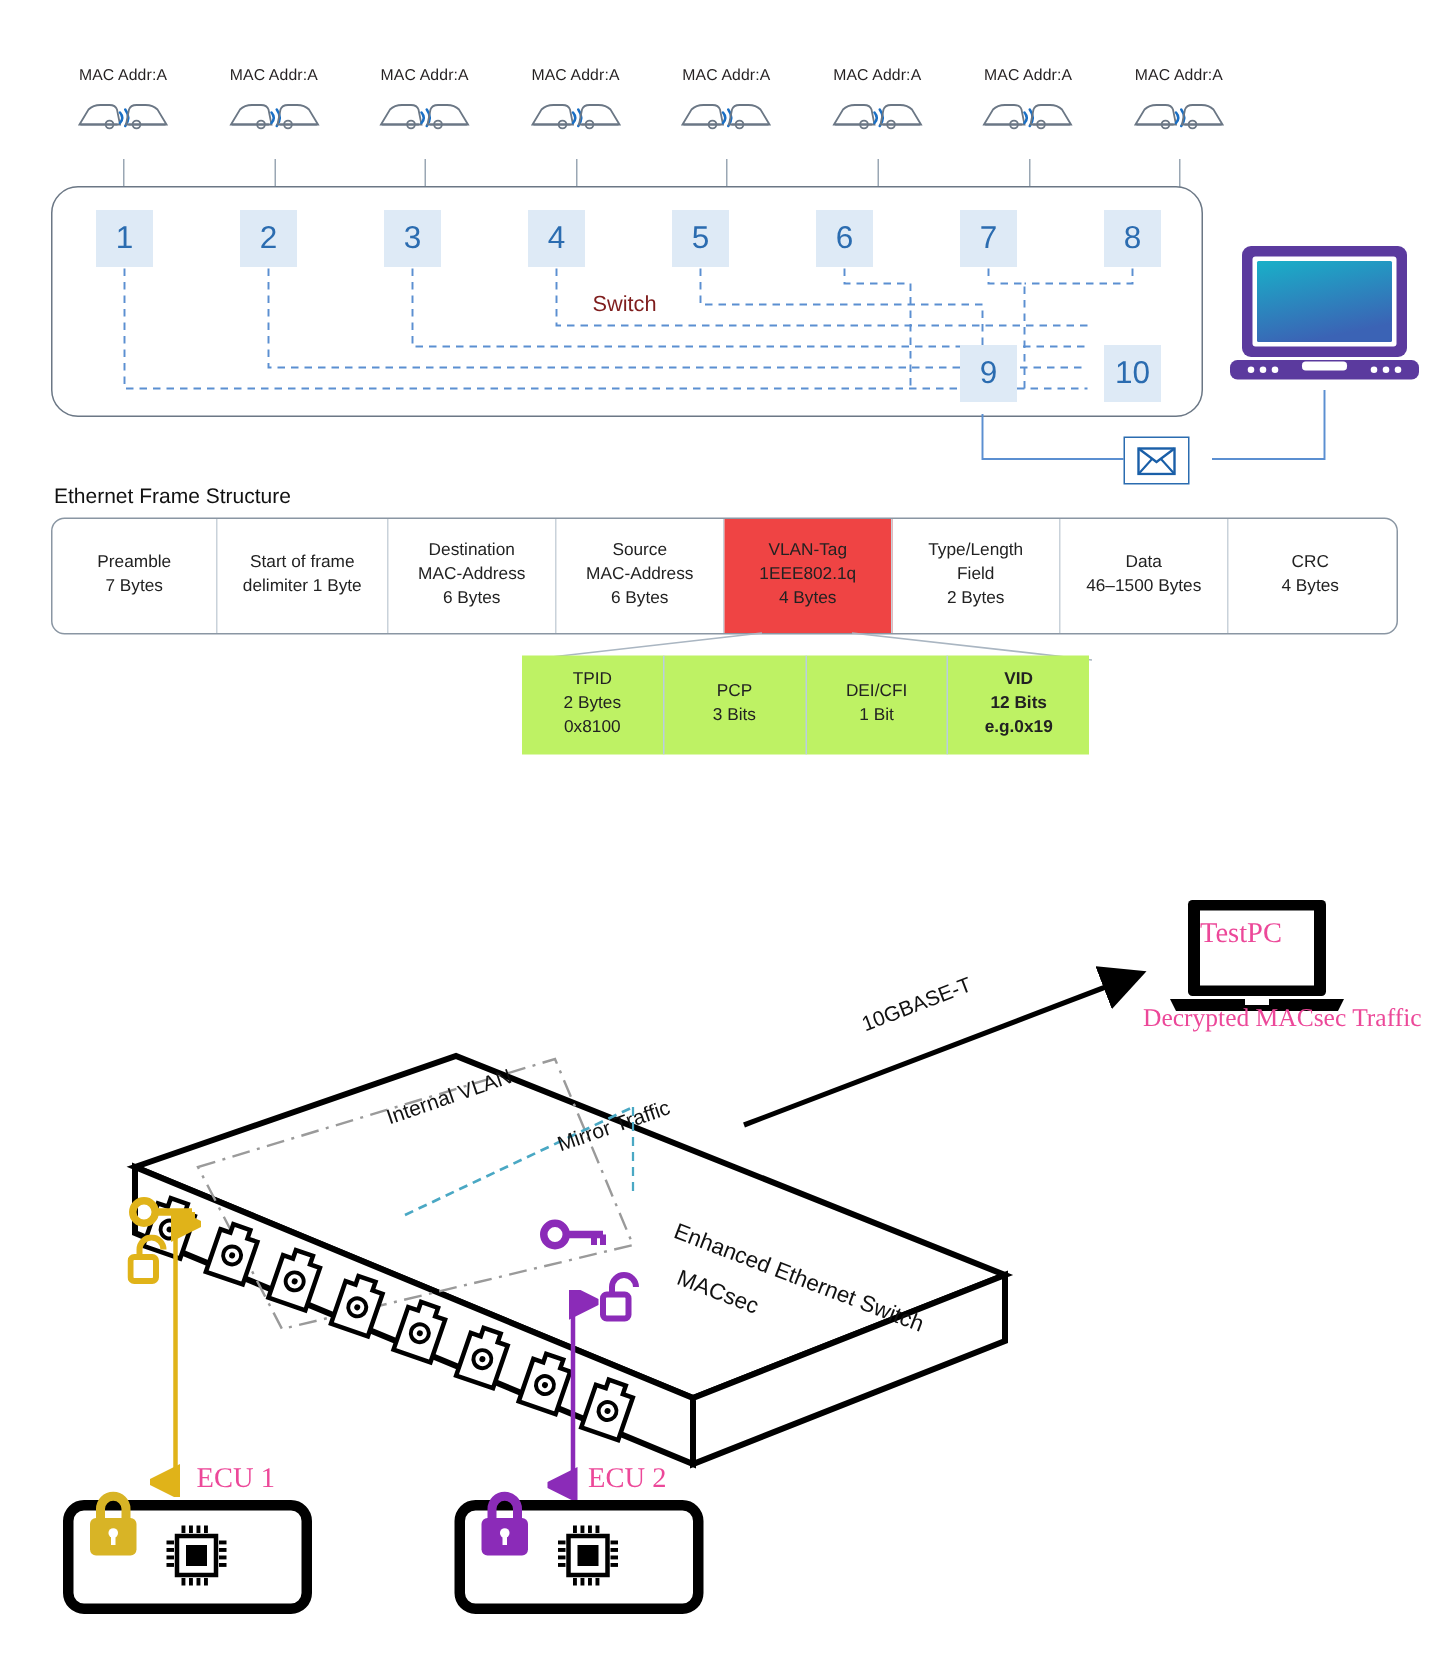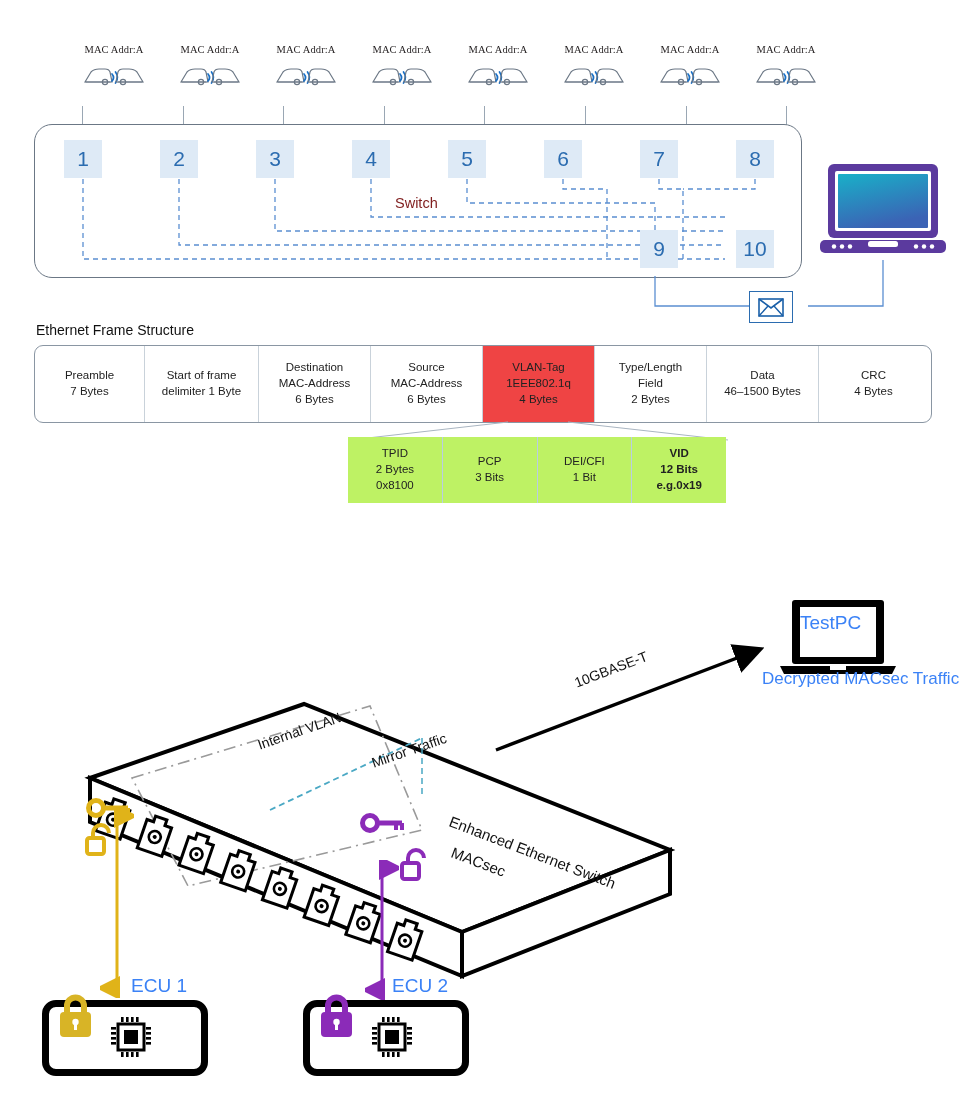--- a/index.html
+++ b/index.html
@@ -2,21 +2,21 @@
 <html><head>
 <meta charset="utf-8">
 <style>
   html,body{margin:0;padding:0;background:#ffffff;}
   body{width:964px;height:1105px;position:relative;overflow:hidden;
        font-family:"Liberation Sans","DejaVu Sans",sans-serif;color:#1a1a1a;}
   .abs{position:absolute;}
 
   
   #endpoints{position:absolute;left:34px;top:44px;width:800px;height:80px;
-             display:flex;justify-content:flex-end;font-family:Liberation Serif, serif;}
+             display:flex;justify-content:space-between;}
   .endpoint{width:96px;display:flex;flex-direction:column;align-items:center;}
   .mac-label{font-size:10.5px;color:#231f20;letter-spacing:.1px;white-space:nowrap;}
   .car-icon{margin-top:8px;}
   .drop-line{position:absolute;width:1px;background:#9aa7b4;}
 
   
   #switch-box{position:absolute;left:34px;top:124px;width:766px;height:152px;
               border:1.6px solid #6b7785;border-radius:18px;background:#fff;}
   .port{position:absolute;width:38px;height:38px;background:#deeaf6;
         display:flex;align-items:center;justify-content:center;
@@ -36,21 +36,21 @@
 
   #vlan-table{position:absolute;left:348px;top:437px;width:378px;height:66px;
               background:#bef264;display:flex;overflow:hidden;}
   .vcell{flex:1 1 0;display:flex;flex-direction:column;align-items:center;
          justify-content:center;font-size:11.5px;line-height:1.38;color:#222;
          text-align:center;border-right:1px solid #b9cde2;box-sizing:border-box;}
   .vcell:last-child{border-right:none;font-weight:bold;}
 
   
   #bottom{position:absolute;left:0;top:560px;width:964px;height:545px;}
-  .btxt{position:absolute;font-family:Liberation Sans, sans-serif;color:#3b82f6;}
+  .btxt{position:absolute;font-family:Liberation Serif, serif;color:#ec4899;}
   #testpc-label{font-size:19px;}
   #decrypted-label{font-size:17px;white-space:nowrap;}
   #ecu1-label,#ecu2-label{font-size:19px;}
   .rot-lbl{position:absolute;font-size:14px;color:#111;white-space:nowrap;
            transform-origin:left center;}
 </style>
 </head>
 <body>
 
 <div id="endpoints">

